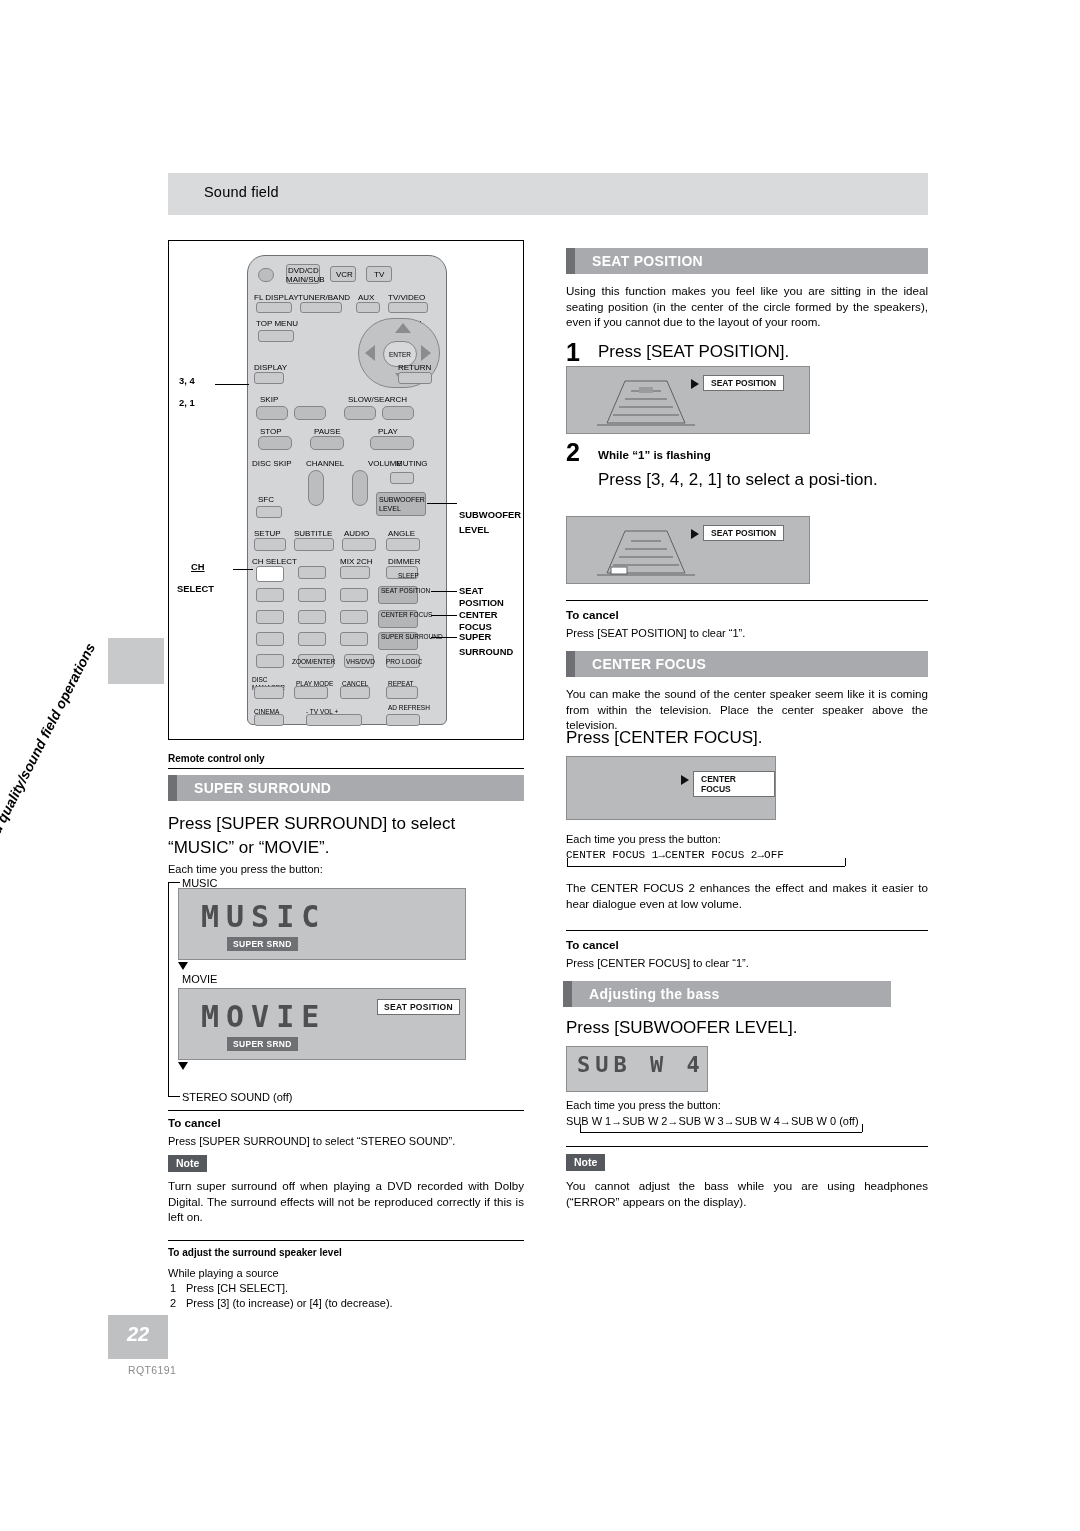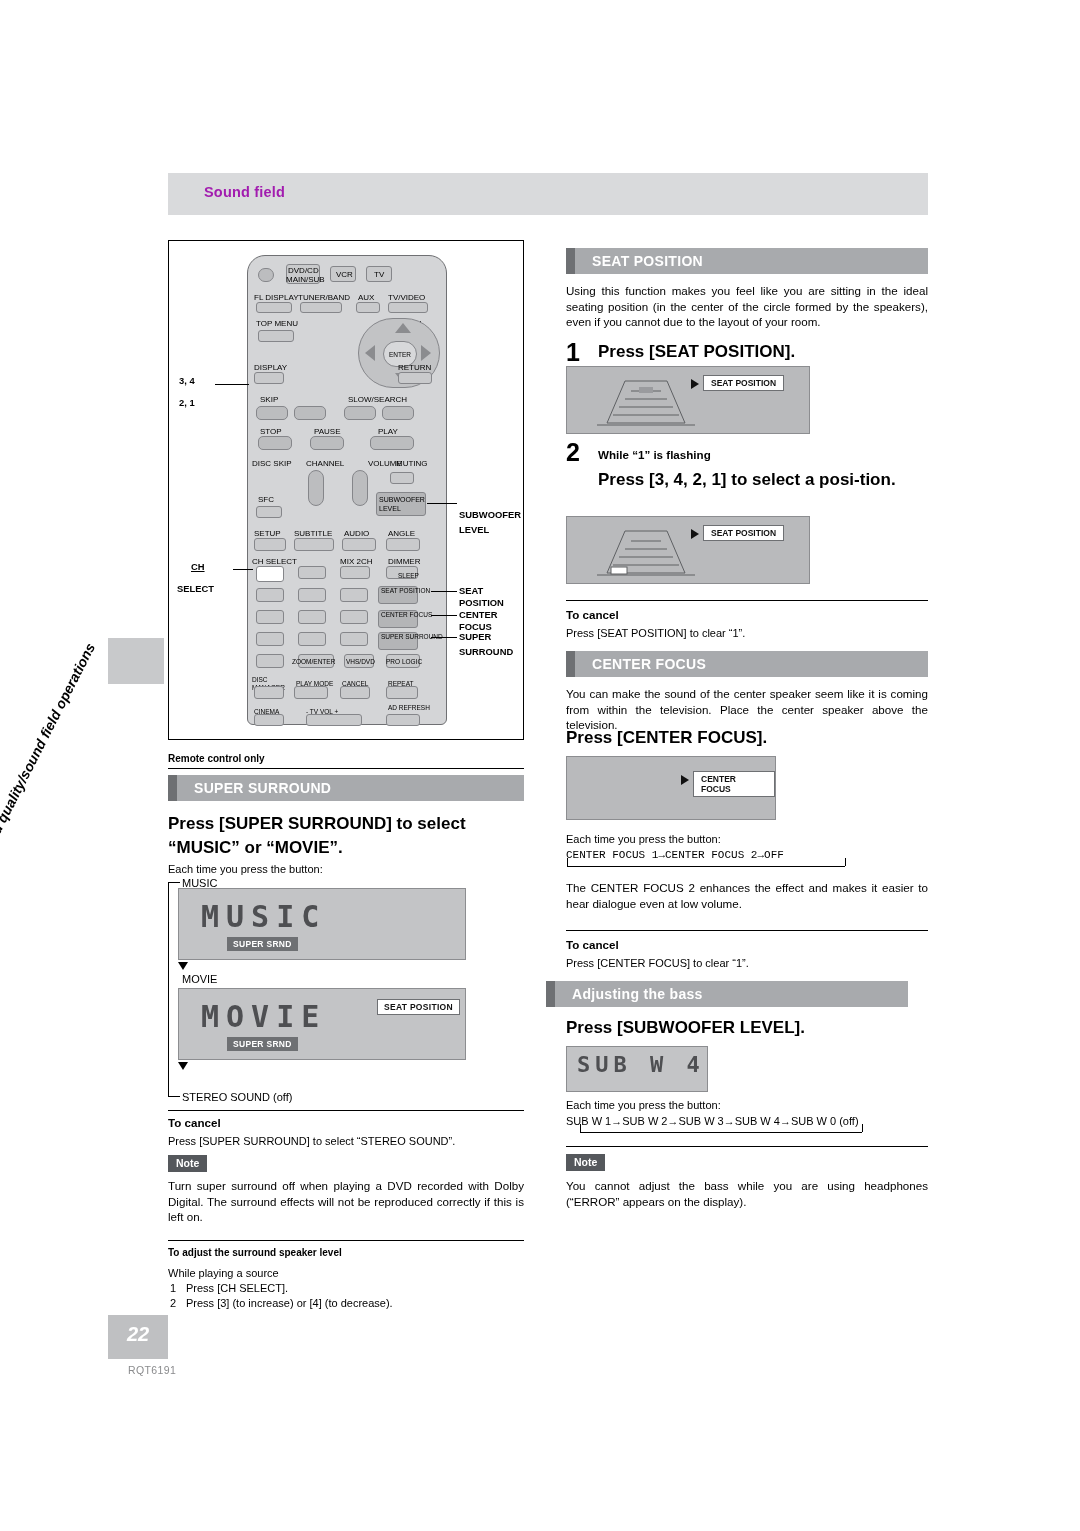--- a/index.html
+++ b/index.html
@@ -16,21 +16,21 @@
   
   .page { position:absolute; left:0; top:0; width:1080px; height:1531px; }
 
   
   .header-bar {
     position:absolute; left:168px; top:173px; width:760px; height:42px;
     background:#d9dadc;
   }
   .header-bar .htext {
     position:absolute; left:36px; top:11px;
-    font-size:14.5px; font-weight:bold; color:#a21caf;
+    font-size:14.5px; font-weight:normal; color:#000000;
     letter-spacing:.2px;
   }
 
   
   .side-rot {
     position:absolute;
     left:-28px; top:860px;
     width:330px;
     transform: rotate(-63deg);
     transform-origin: left top;
@@ -63,21 +63,21 @@
   }
   .bandbar .t {
     position:absolute; left:26px; top:5px;
     font-size:14px; font-weight:bold; color:#ffffff; letter-spacing:.3px;
   }
   .bandbar .accent {
     position:absolute; left:0; top:0; width:9px; height:26px; background:#6e7073;
   }
 
   .h-big {
-    position:absolute; font-size:17px; font-weight:bold; color:#000;
+    position:absolute; font-size:17px; font-weight:normal; color:#000;
   }
   .body-t {
     position:absolute; font-size:11.6px; color:#000; line-height:15.5px;
     text-align:justify;
   }
   .small-t { position:absolute; font-size:11px; color:#000; line-height:14px; }
   .bold-s { font-weight:bold; }
 
   .note-badge {
     position:absolute; background:#55585c; color:#fff;
@@ -426,21 +426,21 @@
   <div class="flowline" style="left:567px; top:858px; width:1px; height:8px;"></div>
   <div class="flowline" style="left:567px; top:866px; width:278px; height:1px;"></div>
   <div class="flowline" style="left:845px; top:858px; width:1px; height:8px;"></div>
 
   <div class="body-t" style="left:566px; top:880px; width:362px;">The CENTER FOCUS 2 enhances the effect and makes it easier to hear dialogue even at low volume.</div>
 
   <div class="hr" style="left:566px; top:930px; width:362px;"></div>
   <div class="small-t bold-s" style="left:566px; top:938px; font-size:11.6px;">To cancel</div>
   <div class="small-t" style="left:566px; top:956px;">Press [CENTER FOCUS] to clear “1”.</div>
 
-  <div class="bandbar" style="left:546px; top:981px; width:362px;">
+  <div class="bandbar" style="left:563px; top:981px; width:328px;">
     <div class="accent"></div>
     <div class="t">Adjusting the bass</div>
   </div>
 
   <div class="h-big" style="left:566px; top:1018px;">Press [SUBWOOFER LEVEL].</div>
 
   <div class="lcd" style="left:566px; top:1046px; width:142px; height:46px;">
     <div class="lcd-txt" style="left:10px; top:5px; font-size:22px; letter-spacing:5px;">SUB W 4</div>
   </div>
 

